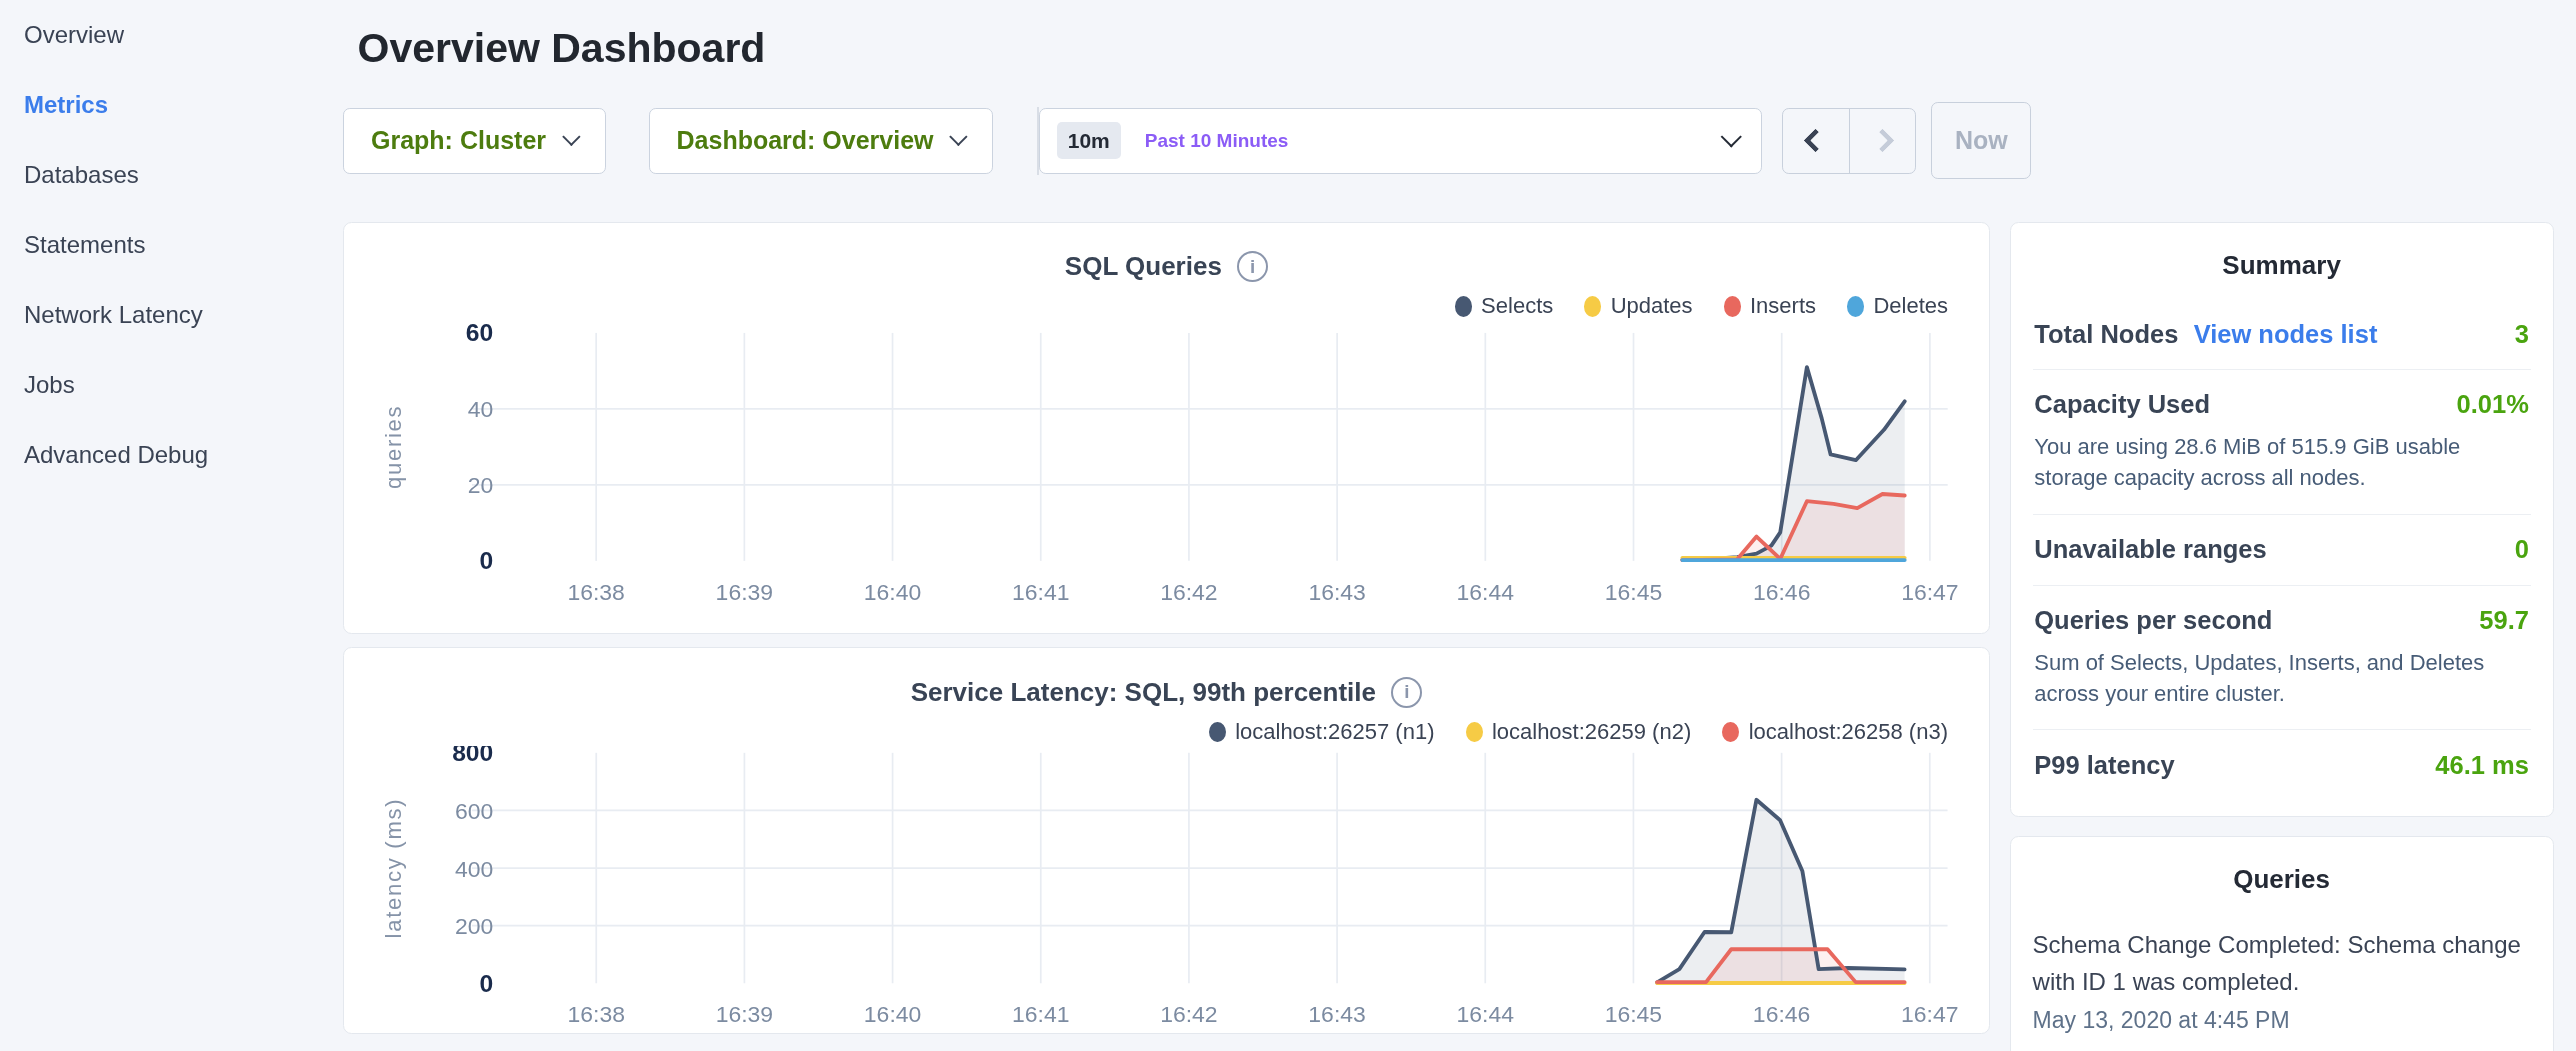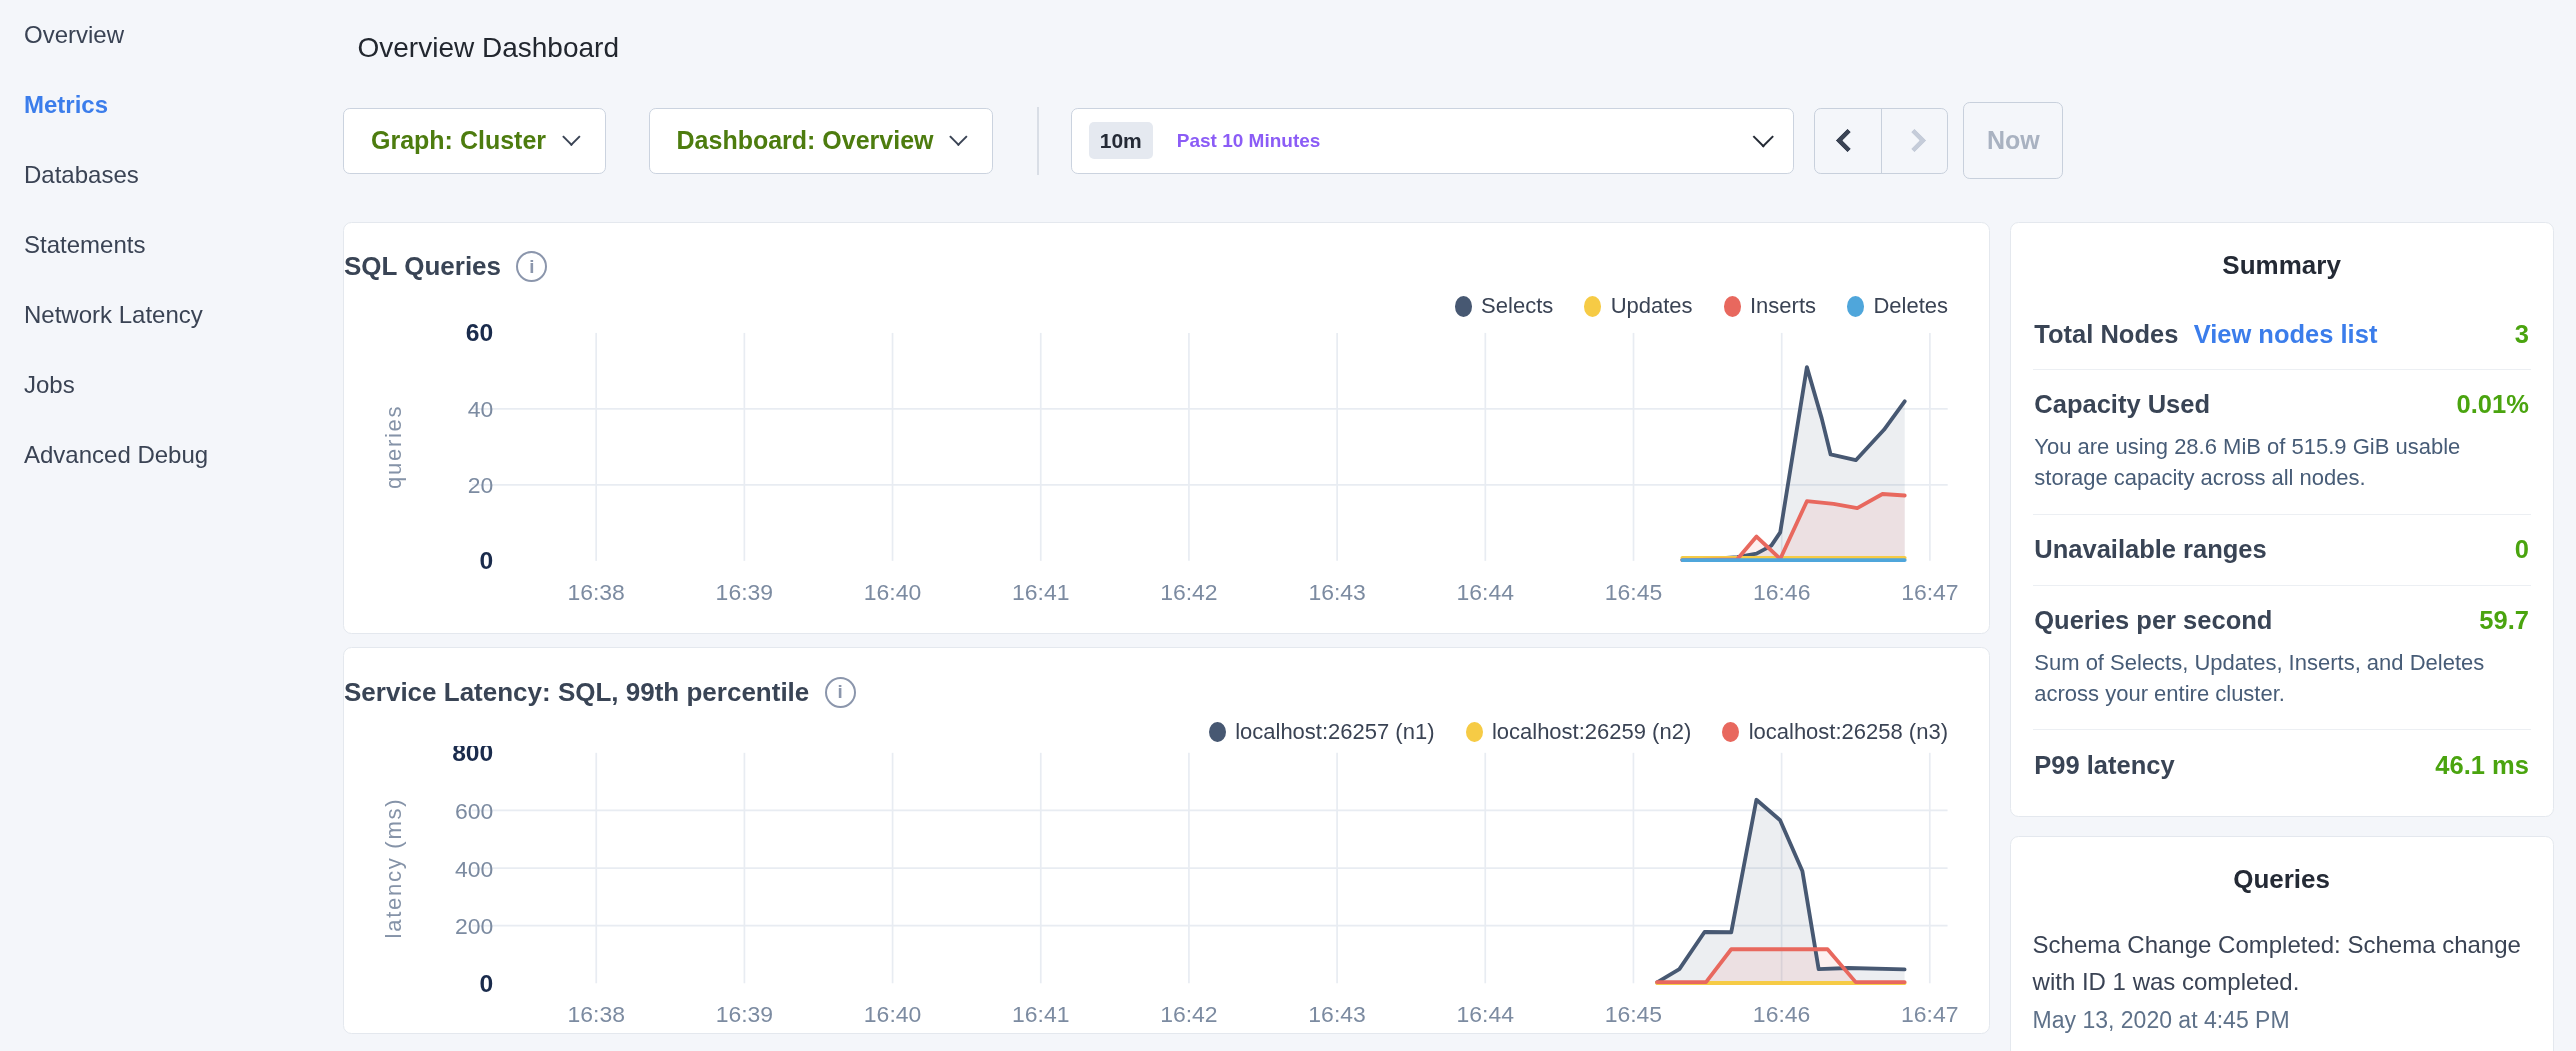--- a/index.html
+++ b/index.html
@@ -14,38 +14,38 @@
   
   .sidebar { width:343px; flex:0 0 343px; padding:18.7px 0 0 24px; }
   .sidebar-item {
     font-size:24px; line-height:31px; margin-bottom:39px;
     color:#3A4354; font-weight:500; cursor:pointer; white-space:nowrap;
   }
   .sidebar-item.active { color:#3B7DEB; font-weight:700; }
 
   
   .main { flex:1; min-width:0; }
-  .page-title { font-size:28px; font-weight:400; color:#22272F; margin:25.5px 0 0 14.5px; line-height:44px; }
+  .page-title { font-size:41px; font-weight:700; color:#22272F; margin:25.5px 0 0 14.5px; line-height:44px; }
 
   .toolbar { display:flex; align-items:center; margin-top:37px; height:68px; }
   .select-btn {
     height:66px; background:#fff; border:1.7px solid #CBD3DF; border-radius:6.8px;
     display:flex; align-items:center; gap:18.7px; padding:0 27px;
     font-size:25px; font-weight:700; color:#4d7c0f; cursor:pointer;
     font-family:"Liberation Sans", sans-serif;
   }
   .select-btn + .select-btn { margin-left:43px; }
   .chev-down {
     width:12.8px; height:12.8px; border-right:2.6px solid #3A4354; border-bottom:2.6px solid #3A4354;
     transform:rotate(45deg) translate(-2.6px,-2.6px); display:inline-block;
   }
   .vdivider { width:1.7px; height:68px; background:#D9DEE6; margin-left:44px; }
 
   .time-picker {
-    margin-left:32px; width:723px; height:66px; background:#fff;
+    width:723px; height:66px; background:#fff;
     border:1.7px solid #CBD3DF; border-radius:6.8px;
     display:flex; align-items:center; padding:0 25.5px 0 17px; cursor:pointer;justify-content:space-between;
   }
   .time-badge {
     background:#E5E9F0; border-radius:5.1px; padding:6.8px 11px;
     font-size:21px; font-weight:700; color:#242A35;
   }
   .time-label { margin-left:24px; font-size:19px; font-weight:700; color:#8b5cf6; }
   .time-picker .chev-thin {
     margin-left:auto; width:15.3px; height:15.3px;
@@ -76,21 +76,21 @@
 
   
   .content-row { display:flex; margin-top:47px; }
   .charts-col { width:1647px; flex:0 0 1647px; }
   .card { background:#fff; border:1.7px solid #E4E8EE; border-radius:8.5px; }
 
   .chart-card { width:1647px; }
   .chart-card.first { height:412px; }
   .chart-card.second { height:387px; margin-top:13.6px; }
 
-  .chart-title-row { display:flex; align-items:center; justify-content:flex-start; margin-top:22px; height:44px; }
+  .chart-title-row { display:flex; align-items:center; justify-content:center; margin-top:22px; height:44px; }
   .chart-title { font-size:26px; font-weight:700; color:#394455; }
   .info-icon {
     width:31px; height:31px; border:2.6px solid #8B96AC; border-radius:50%;
     margin-left:15.3px; display:flex; align-items:center; justify-content:center;
     color:#8B96AC; font-size:18.7px; font-weight:600; cursor:pointer; flex:0 0 31px;
   }
   .info-icon::after { content:"i"; }
 
   .legend { display:flex; justify-content:flex-end; margin:3.4px 41px 0 0; height:29px; align-items:center; gap:31px; }
   .legend-item { display:flex; align-items:center; gap:9.4px; }

